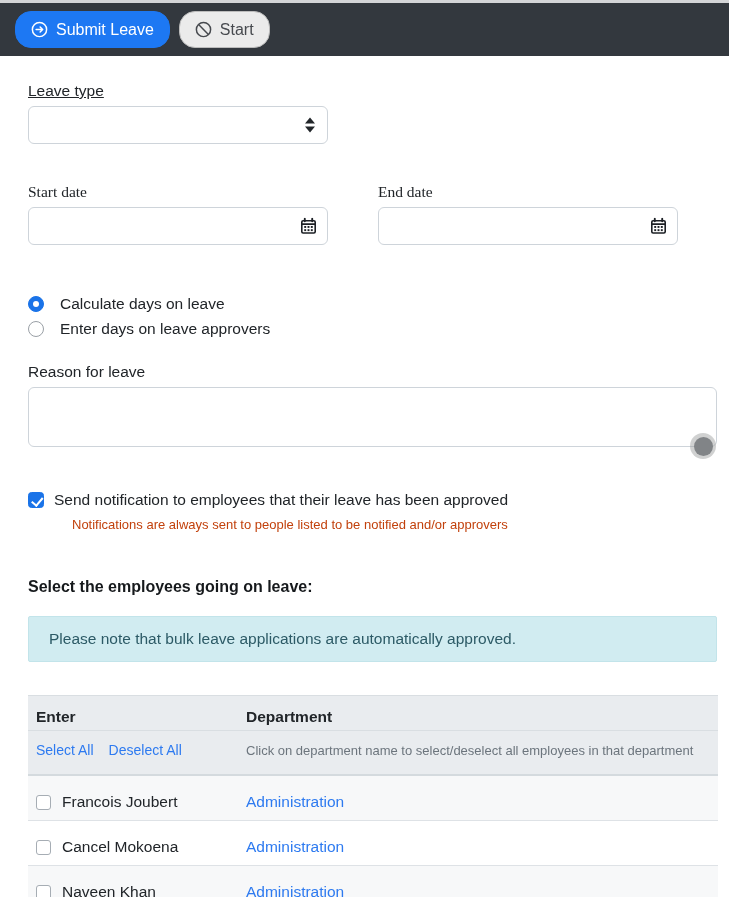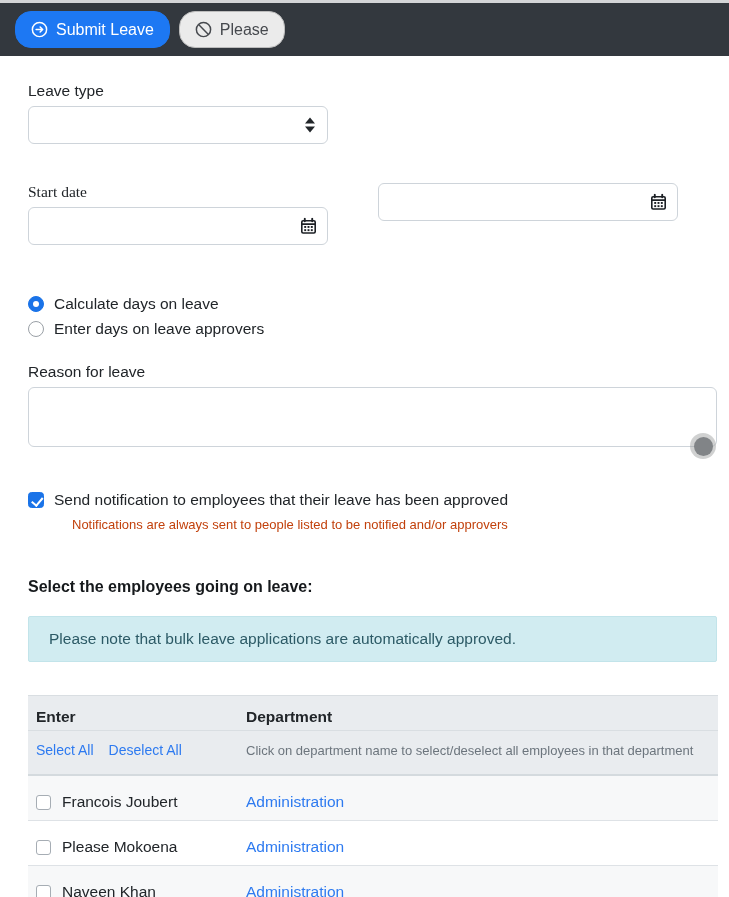--- a/index.html
+++ b/index.html
@@ -26,21 +26,21 @@
   }
   .btn-light {
     background: #ebebeb; border: 1px solid #bcbcbc; color: #46494e;
   }
   .btn svg { display: block; }
 
   .content { padding: 0 28px; }
 
   .form-label { display: block; font-size: 15.5px; color: #212529; margin-bottom: 6px; }
 
-  .leave-type-group { margin-top: 26px; }
+  .leave-type-group { margin-top: 26px; text-decoration: underline; }
   .select {
     width: 300px; height: 38px; background: #fff;
     border: 1px solid #ced4da; border-radius: 6px;
     position: relative; display: flex; align-items: center;
     padding: 0 34px 0 12px; cursor: pointer;
   }
   .select-arrows {
     position: absolute; right: 12px; top: 50%; transform: translateY(-50%);
     display: flex; flex-direction: column; align-items: center; gap: 3px;
   }
@@ -54,21 +54,21 @@
     width: 100%; height: 38px; border: 1px solid #ced4da; border-radius: 6px;
     padding: 0 38px 0 12px; font-size: 15.5px; color: #212529;
     font-family: inherit; background: #fff; outline: none;
   }
   .calendar-btn {
     position: absolute; right: 11px; top: 50%; transform: translateY(-50%);
     background: none; border: none; cursor: pointer; display: flex; padding: 0;
   }
 
   .radio-group { margin-top: 46px; }
-  .radio-row { display: flex; align-items: center; gap: 10px; height: 25px; cursor: pointer; }
+  .radio-row { display: flex; align-items: center; gap: 16px; height: 25px; cursor: pointer; }
   .radio-dot {
     width: 16px; height: 16px; border-radius: 50%;
     border: 1.5px solid #9aa0a6; background: #fff; flex: 0 0 auto; position: relative;
   }
   .radio-dot.checked { border-color: var(--accent-blue, #1a73e8); background: var(--accent-blue, #1a73e8); }
   .radio-dot.checked::after {
     content: ""; position: absolute; left: 50%; top: 50%; transform: translate(-50%,-50%);
     width: 6px; height: 6px; border-radius: 50%; background: #fff;
   }
 
@@ -147,21 +147,21 @@
     </span>
     <span>Submit Leave</span>
   </button>
   <button class="btn btn-light">
     <span>
       <svg width="17" height="17" viewBox="0 0 16 16" fill="none">
         <circle cx="8" cy="8" r="6.7" stroke="#46494e" stroke-width="1.4"></circle>
         <path d="M3.6 3.6 12.4 12.4" stroke="#46494e" stroke-width="1.4" stroke-linecap="round"></path>
       </svg>
     </span>
-    <span>Please</span>
+    <span>Start</span>
   </button>
 </div>
 
 <div class="content">
 
   <div class="leave-type-group">
     <label class="form-label">Leave type</label>
     <div class="select">
       <span></span>
       <span class="select-arrows">
@@ -187,20 +187,21 @@
                 <rect x="10.2" y="8" width="1.8" height="1.8"></rect>
               <rect x="4" y="11" width="1.8" height="1.8"></rect>
                 <rect x="7.1" y="11" width="1.8" height="1.8"></rect>
                 <rect x="10.2" y="11" width="1.8" height="1.8"></rect>
             </g>
           </svg>
         </button>
       </div>
     </div>
     <div class="date-group">
+      <label class="form-label">End date</label>
       <div class="input-wrap">
         <input class="text-input" type="text" value="" style="">
         <button class="calendar-btn">
           <svg width="17" height="17" viewBox="0 0 16 16" fill="none">
             <path d="M4.5 1.2v2.4M11.5 1.2v2.4" stroke="#1c2025" stroke-width="1.8" stroke-linecap="round"></path>
             <rect x="1.7" y="3" width="12.6" height="11.6" rx="1.2" stroke="#1c2025" stroke-width="1.5"></rect>
             <path d="M1.7 6.2h12.6" stroke="#1c2025" stroke-width="1.5"></path>
             <g fill="#1c2025">
               <rect x="4" y="8" width="1.8" height="1.8"></rect>
                 <rect x="7.1" y="8" width="1.8" height="1.8"></rect>
@@ -274,21 +275,21 @@
     </td>
     <td>
       <a class="link dept-link">Administration</a>
     </td>
   </tr>
 
   <tr class="emp-row">
     <td>
       <span class="name-cell">
         <span class="row-checkbox checkbox-small"></span>
-        <span>Please Mokoena</span>
+        <span>Cancel Mokoena</span>
       </span>
     </td>
     <td>
       <a class="link dept-link">Administration</a>
     </td>
   </tr>
 
   <tr class="emp-row">
     <td>
       <span class="name-cell">

